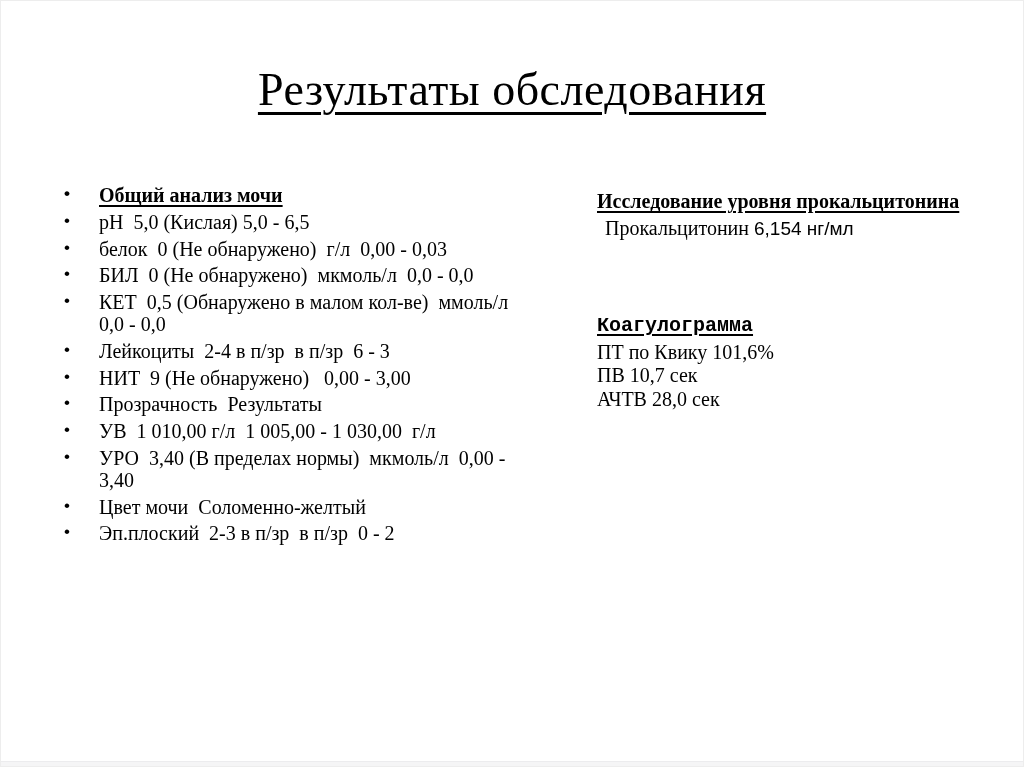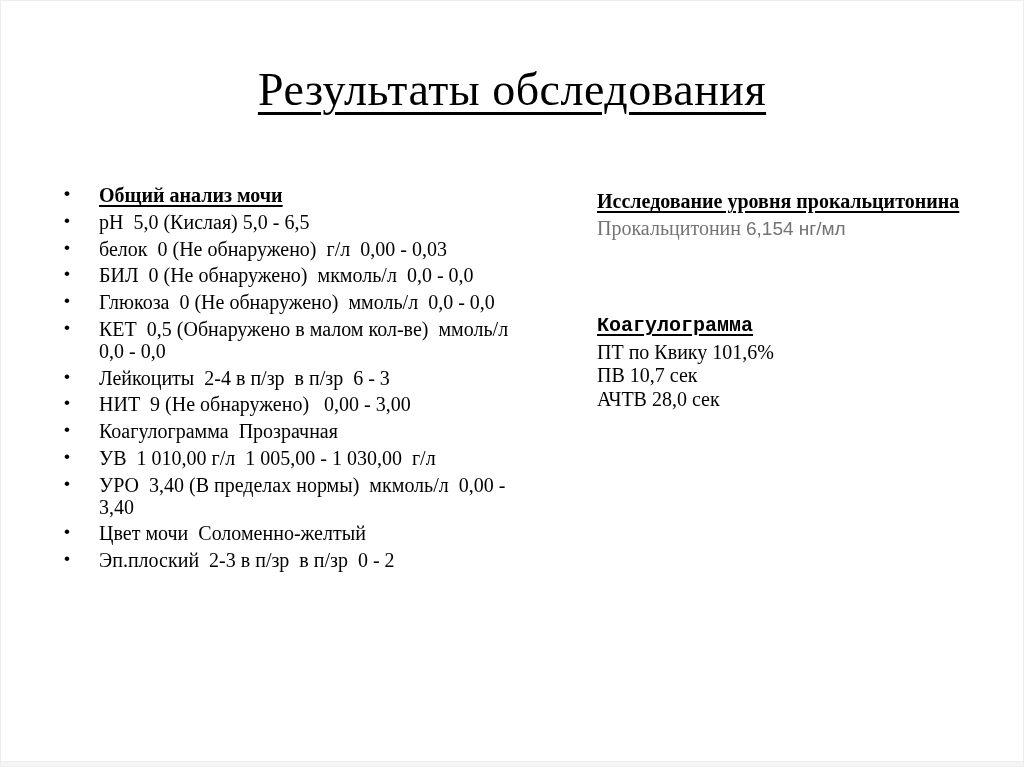--- a/index.html
+++ b/index.html
@@ -62,22 +62,23 @@
     font-size:20px;
     line-height:1.175;
   }
   .r-heading {
     font-weight:bold;
     text-decoration:underline;
     text-decoration-thickness:2px;
     text-underline-offset:3px;
   }
   .proc-result {
-    color:#737373;
+    color:#000000;
     margin-top:3px;
+    margin-left:8px;
   }
   .proc-result .value-sans {
     font-family:"Liberation Sans","DejaVu Sans",sans-serif;
     font-size:19px;
   }
   .coag-heading {
     margin-top:74px;
     margin-bottom:3px;
     font-family:Liberation Mono, monospace;
   }
@@ -95,26 +96,25 @@
 
 <div class="slide">
 
   <h1 class="slide-title">Результаты обследования</h1>
 
   <ul class="urinalysis-list">
     <li class="list-heading">Общий анализ мочи</li>
     <li>pH  5,0 (Кислая) 5,0 - 6,5</li>
     <li>белок  0 (Не обнаружено)  г/л  0,00 - 0,03</li>
     <li>БИЛ  0 (Не обнаружено)  мкмоль/л  0,0 - 0,0</li>
-    <li>Глюкоза  0 (Не обнаружено)  ммоль/л  0,0 - 0,0</li>
     <li>КЕТ  0,5 (Обнаружено в малом кол-ве)  ммоль/л
 0,0 - 0,0</li>
     <li>Лейкоциты  2-4 в п/зр  в п/зр  6 - 3</li>
     <li>НИТ  9 (Не обнаружено)   0,00 - 3,00</li>
-    <li>Коагулограмма  Прозрачная</li>
+    <li>Прозрачность  Результаты</li>
     <li>УВ  1 010,00 г/л  1 005,00 - 1 030,00  г/л</li>
     <li>УРО  3,40 (В пределах нормы)  мкмоль/л  0,00 -
 3,40</li>
     <li>Цвет мочи  Соломенно-желтый</li>
     <li>Эп.плоский  2-3 в п/зр  в п/зр  0 - 2</li>
   </ul>
 
   <div class="right-col">
 
     <div class="r-heading">Исследование уровня прокальцитонина</div>

